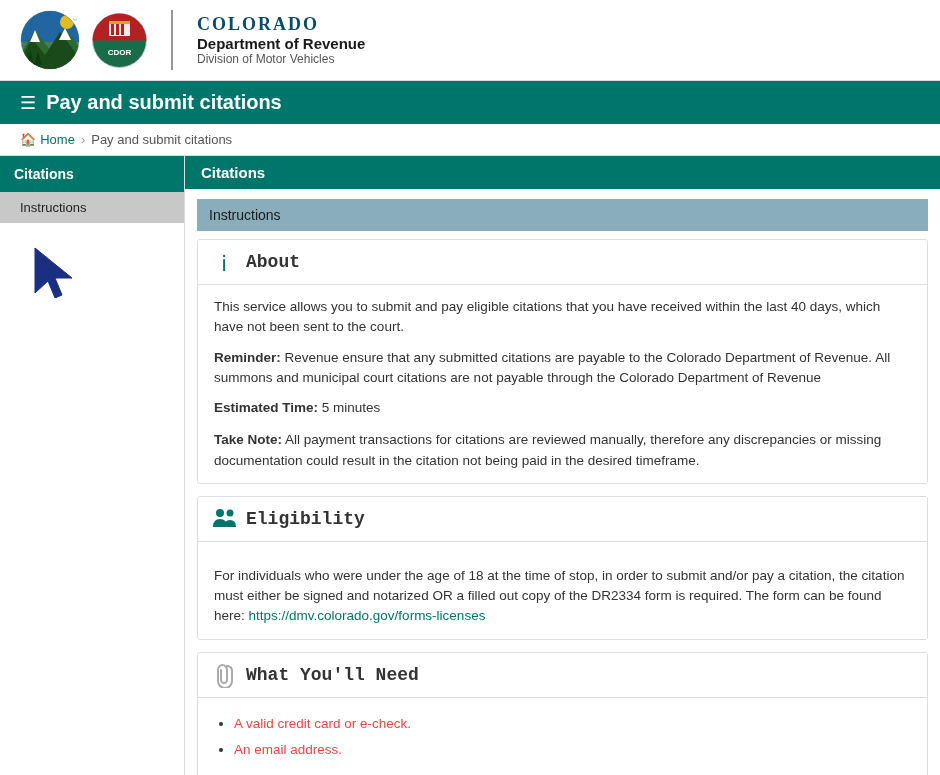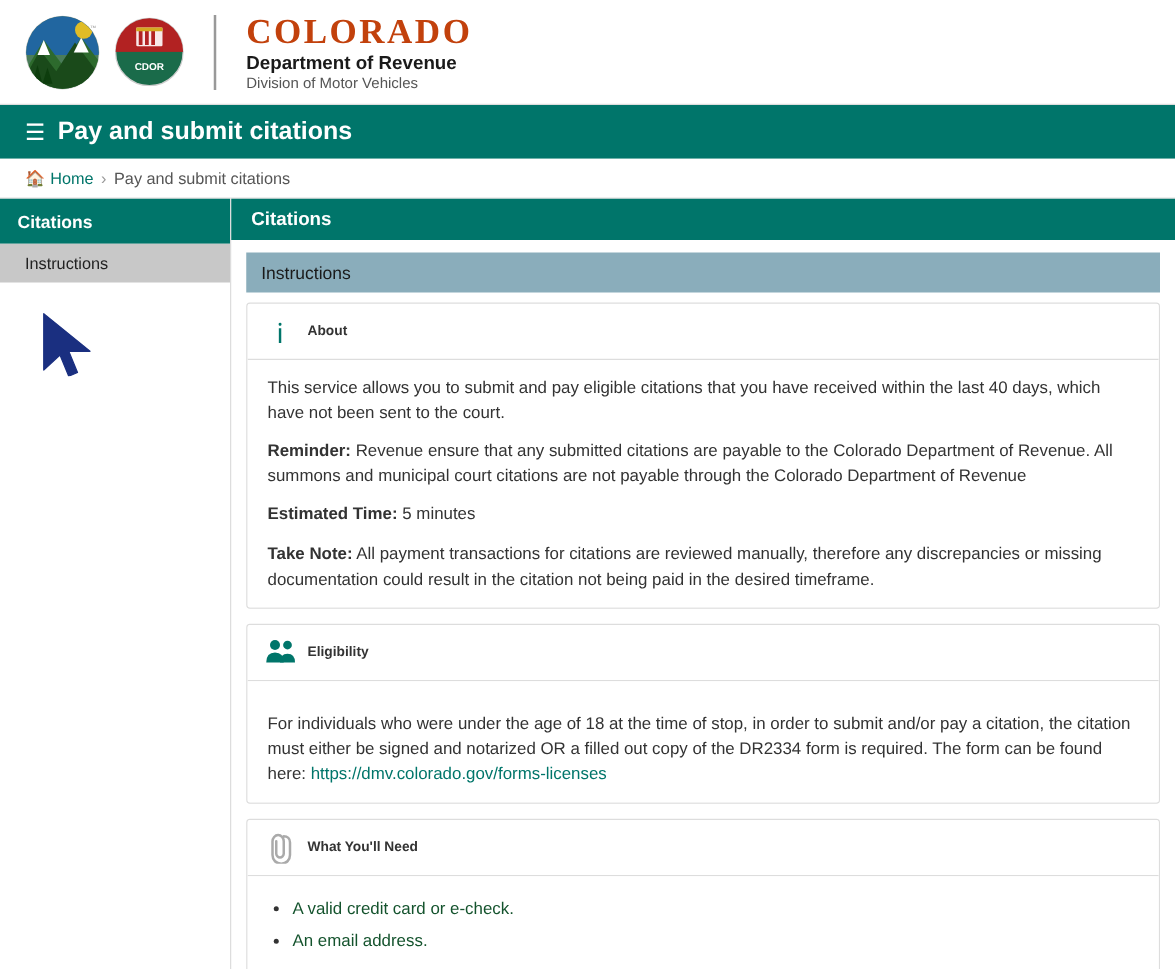--- a/index.html
+++ b/index.html
@@ -18,23 +18,23 @@
       align-items: center;
       gap: 12px;
     }
     .divider-line {
       width: 2px;
       height: 60px;
       background: #999;
       margin: 0 12px;
     }
     .org-text h1 {
-      font-size: 28px;
-      font-weight: bold;
-      color: #c2410c;
+      font-size: 18px;
+      font-weight: bold;
+      color: #0c4a6e;
       letter-spacing: 2px;
       font-family: Georgia, serif;
     }
     .org-text h2 {
       font-size: 15px;
       font-weight: bold;
       color: #1a1a1a;
     }
     .org-text p {
       font-size: 12px;
@@ -170,21 +170,22 @@
     .info-icon-eligibility {
       color: #00756a;
       font-size: 20px;
     }
     .info-icon-what {
       color: #999;
       font-size: 20px;
     }
     .info-section-title {
       font-weight: bold;
-      font-size: 11px;
+      font-size: 18px;
+      font-family: Liberation Mono, monospace;
     }
     .info-section-body {
       padding: 12px 16px;
       background: #fff;
     }
     .info-section-body p {
       margin-bottom: 10px;
       line-height: 1.5;
       font-size: 13.5px;
     }
@@ -194,21 +195,21 @@
 
     .info-section-body ul {
       margin-left: 20px;
       margin-top: 4px;
     }
     .info-section-body ul li {
       margin-bottom: 6px;
       font-size: 13.5px;
       line-height: 1.5;
     }
-    .info-section-body ul li a { color: #14532d; text-decoration: none; }
+    .info-section-body ul li a { color: #ef4444; text-decoration: none; }
 
     
     .co-logo-svg {
       width: 60px;
       height: 60px;
     }
   </style>
 </head>
 <body>
 

